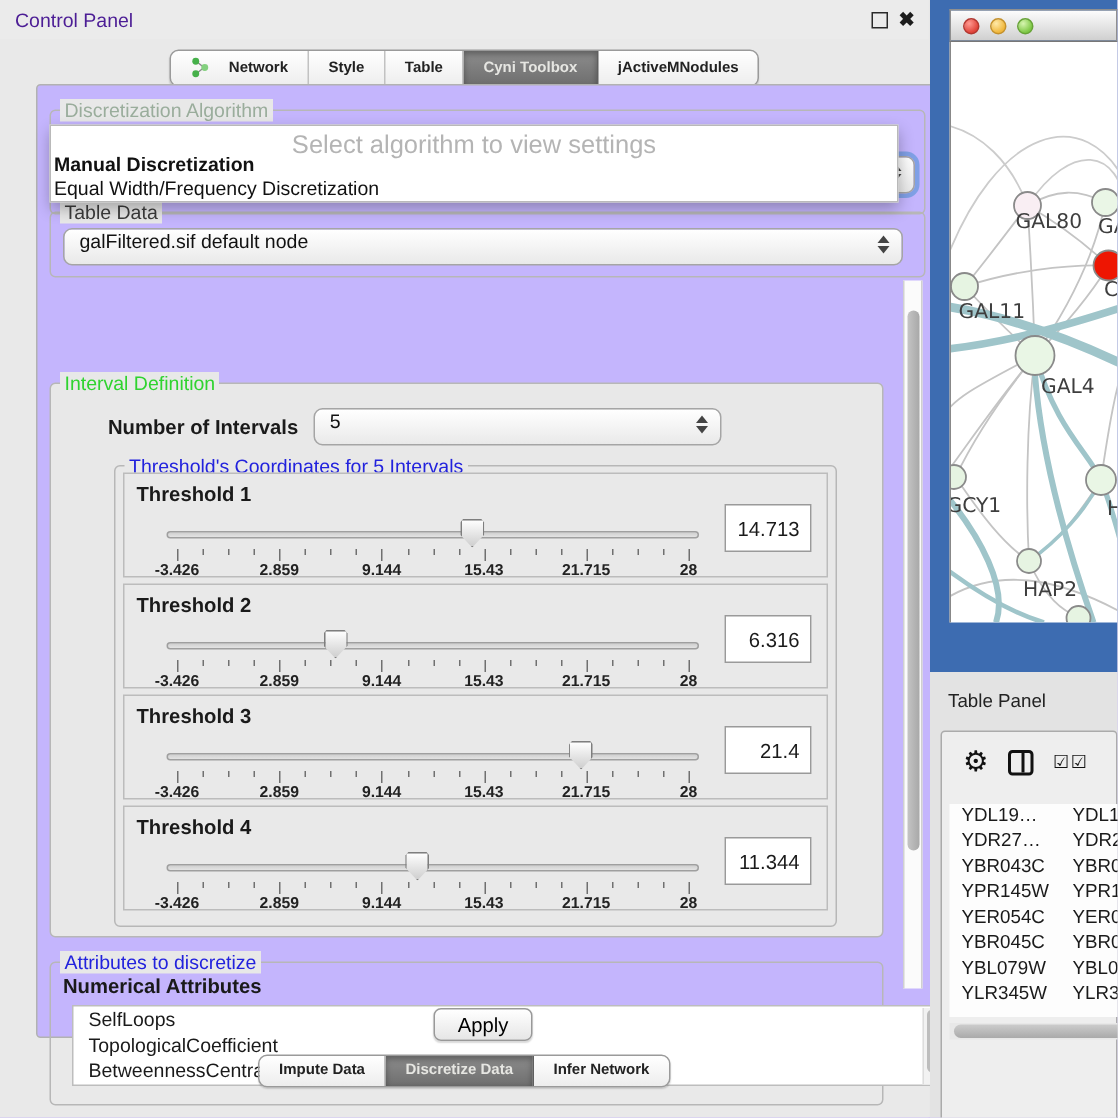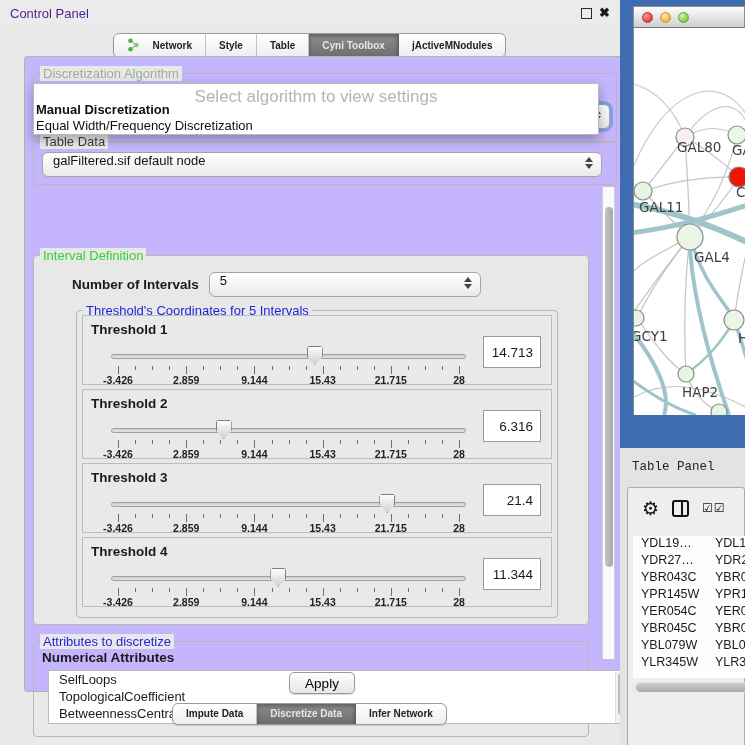--- a/index.html
+++ b/index.html
@@ -81,21 +81,21 @@
   .right-col { position:absolute; left:620px; top:0; width:125px; height:745px; background:#e2e2e2; }
   .net-window { position:absolute; left:0; top:0; width:125px; height:448px; background:#3d6cb1;padding-left:17px; }
   .net-titlebar { position:absolute; left:13px; top:6px; width:112px; height:22px; background:linear-gradient(#fdfdfd,#cfcfcf); border:1px solid #8f8f8f; border-bottom-color:#777; display:flex; align-items:center; gap:7px; padding-left:8px; }
   .light { width:11px; height:11px; border-radius:50%; }
   .light.red { background:radial-gradient(circle at 35% 30%, #ff9a92, #e0443a 70%); border:1px solid #b23730; }
   .light.yellow { background:radial-gradient(circle at 35% 30%, #ffe9a8, #f0b73c 70%); border:1px solid #c4912c; }
   .light.green { background:radial-gradient(circle at 35% 30%, #d6f5b0, #7ec845 70%); border:1px solid #67a337; }
   .net-canvas { position:absolute; left:13px; top:28px; width:112px; height:387px; background:#fff; border-left:1px solid #888; overflow:hidden; }
 
   .table-panel-area { position:absolute; left:0; top:448px; width:125px; height:297px; background:#e3e3e3; }
-  .tp-title { position:absolute; left:12px; top:12px; font-size:12.5px; color:#222;font-family:Liberation Mono, monospace; }
+  .tp-title { position:absolute; left:12px; top:12px; font-size:12.5px; color:#222; }
   .tp-inner { position:absolute; left:7px; top:39px; width:118px; height:283px; background:#eeeeee; border:1px solid #ababab; border-radius:3px; }
   .tp-toolbar { position:absolute; left:0; top:0; width:100%; height:40px; display:flex; align-items:center; gap:13px; padding-left:14px; }
   .gear { font-size:19px; color:#111; line-height:1; }
   .pane-icon { width:17px; height:17px; border:2px solid #111; border-radius:3px; position:relative; display:inline-block; }
   .pane-icon i { position:absolute; left:50%; top:0; width:2px; height:100%; background:#111; }
   .cbx { font-size:12px; color:#111; letter-spacing:1px; }
   .tp-table { position:absolute; left:5px; top:48px; width:113px; height:142px; background:#fdfdfd; overflow:hidden; }
   .tp-header { display:flex; height:21px; }
   .tp-h1 { width:78px; background:#bfe0ec; border:1px solid #8fb6c6; font-size:12.5px; display:flex; align-items:center; justify-content:center; }
   .tp-h2 { flex:1; background:#e6e6e6; border:1px solid #b5b5b5; border-left:none; font-size:12.5px; display:flex; align-items:center; padding-left:24px; }

